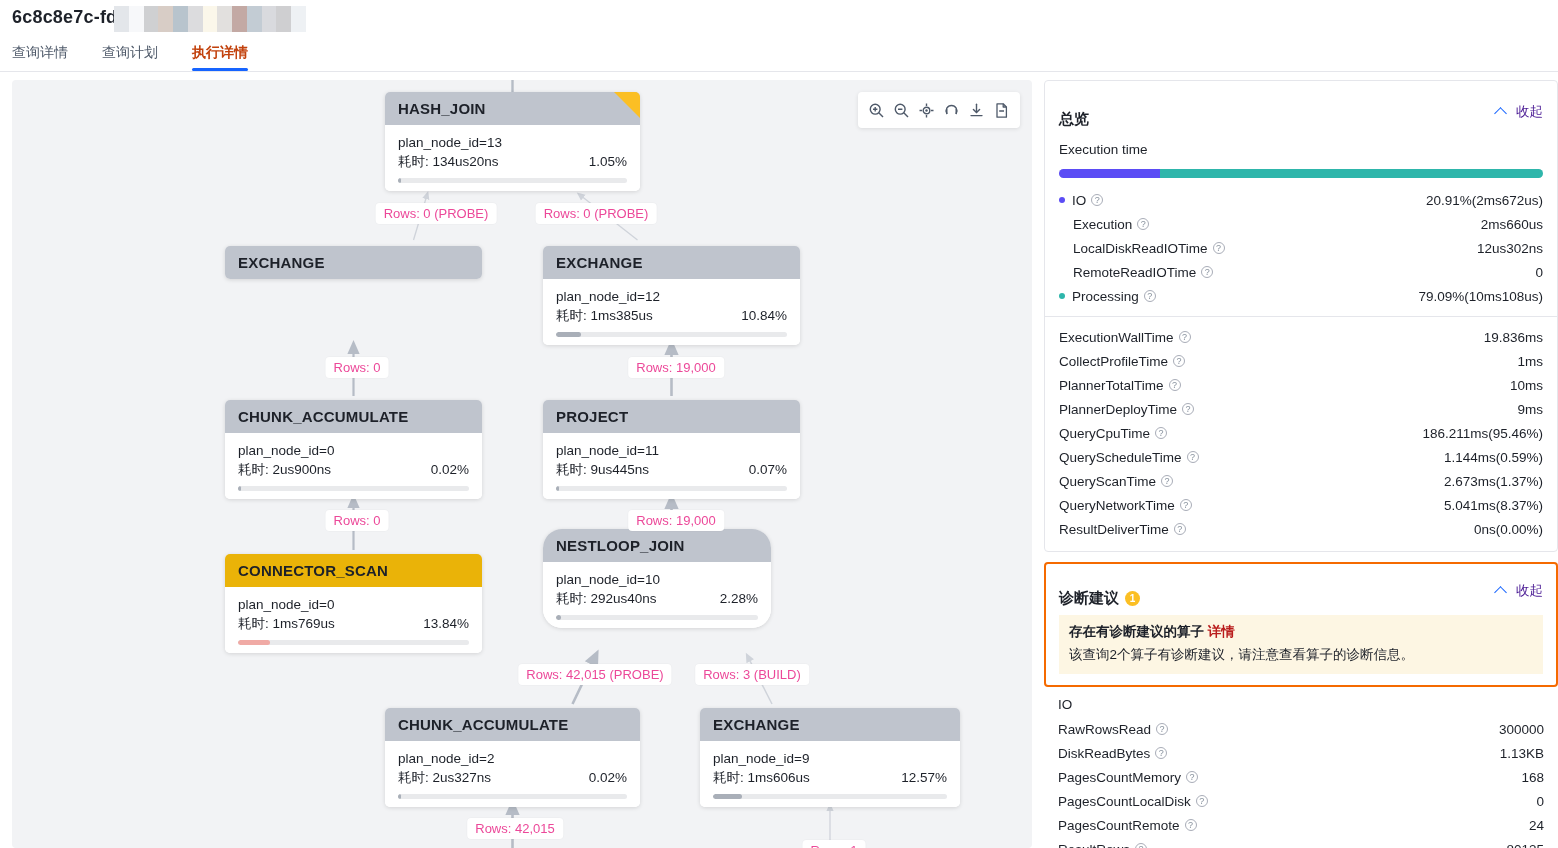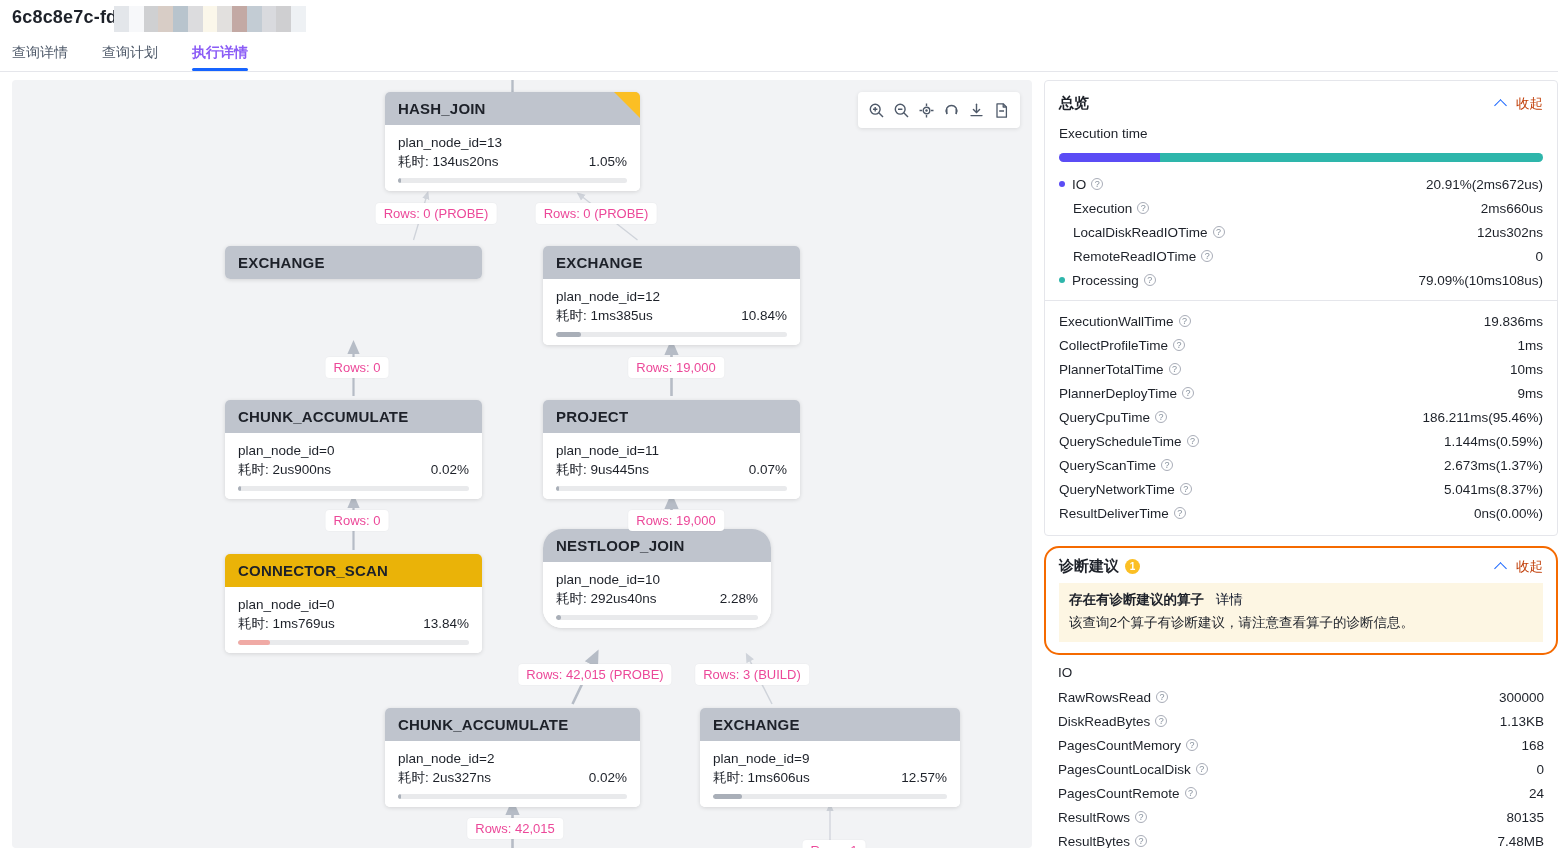--- a/index.html
+++ b/index.html
@@ -25,21 +25,21 @@
   .redaction {
     position: absolute; left: 102px; top: 2px; width: 192px; height: 26px;
     overflow: hidden; display: flex;
   }
   .redaction i { display: block; height: 100%; flex: 1 1 auto; }
   .tabs { position: absolute; left: 0; top: 36px; height: 35px; display: flex; align-items: flex-end; }
   .tab {
     position: relative; font-size: 14px; color: #4e5969; padding: 0 0 9px 0;
     margin-left: 12px; margin-right: 22px; cursor: pointer; white-space: nowrap;
   }
-  .tab.active { color: #8b5cf6; font-weight: 700; }
+  .tab.active { color: #c2410c; font-weight: 700; }
   .tab.active::after {
     content: ""; position: absolute; left: 0; right: 0; bottom: 0; height: 3px;
     background: #1664ff; border-radius: 2px;
   }
 
   
   .graph {
     position: absolute; left: 12px; top: 80px; width: 1020px; height: 768px;
     background: #f2f3f5; border-radius: 4px; overflow: hidden;
   }
@@ -101,22 +101,22 @@
     background: #fff; overflow: hidden;
   }
   .panel-card {
     border: 1px solid #e5e6eb; border-radius: 4px; background: #fff;
     margin: 0 0 0 0;
   }
   .sect-head {
     display: flex; align-items: center; justify-content: space-between;
     padding: 13px 14px 11px 14px;
   }
-  .sect-title { font-size: 15px; font-weight: 700; color: #1d2129; display: flex; align-items: center; gap: 6px; }
-  .collapse-link { font-size: 13.5px; color: #c2410c; cursor: pointer; display: flex; align-items: center; gap: 11px; white-space: nowrap; }
+  .sect-title { font-size: 15px; font-weight: 700; color: #1d2129; display: flex; align-items: center; gap: 6px; margin-top: 16px; }
+  .collapse-link { font-size: 13.5px; color: #4c1d95; cursor: pointer; display: flex; align-items: center; gap: 11px; white-space: nowrap; }
   .chev { display: inline-block; width: 9px; height: 9px; border-left: 1.4px solid #1664ff; border-top: 1.4px solid #1664ff; transform: rotate(45deg); position: relative; top: 2px; }
   .sub-label { font-size: 13.5px; color: #1d2129; padding: 2px 14px 0 14px; }
   .exec-bar {
     margin: 12px 14px 10px 14px; height: 9px; border-radius: 5px; overflow: hidden;
     display: flex; background: #e9eaec;
   }
   .exec-seg { height: 100%; }
 
   .metric {
     display: flex; align-items: center; justify-content: space-between;
@@ -128,35 +128,35 @@
   .dot { width: 6px; height: 6px; border-radius: 50%; display: inline-block; margin-right: 2px; }
   .qmark {
     display: inline-block; width: 12px; height: 12px; border: 1px solid #a9adb8;
     border-radius: 50%; font-size: 9px; line-height: 10px; text-align: center;
     color: #86909c; position: relative; top: 0px;
   }
   .sep { height: 1px; background: #e5e6eb; margin: 8px 0; }
 
   
   .diag {
-    margin: 10px 0 0 0; border: 2px solid #f56a00; border-radius: 15px; background: #fff;
+    margin: 10px 0 0 0; border: 2px solid #f56a00; border-radius: 4px; background: #fff;
     padding: 0;
   }
   .diag-head {
     display: flex; align-items: center; justify-content: space-between;
     padding: 9px 13px 7px 13px;
   }
   .warn-badge {
     display: inline-flex; align-items: center; justify-content: center;
     width: 15px; height: 15px; border-radius: 50%; background: #fbbf24;
     color: #fff; font-size: 10px; font-weight: 700; line-height: 1;
   }
   .diag-body { background: #fdf6e3; margin: 0 13px 11px 13px; padding: 8px 10px 9px 10px; }
   .diag-t1 { font-size: 13.5px; font-weight: 700; color: #1d2129; }
-  .diag-t1 .more { color: #0f172a; font-weight: 400; margin-left: 8px; cursor: pointer; }
+  .diag-t1 .more { color: #b91c1c; font-weight: 700; cursor: pointer; }
   .diag-t2 { font-size: 13.5px; color: #1d2129; margin-top: 4px; line-height: 20px; }
 
   .io-head { font-size: 13.5px; color: #1d2129; padding: 10px 14px 5px 14px; }
 </style>
 </head>
 <body>
 
 <div class="app">
 
   <div class="header">

